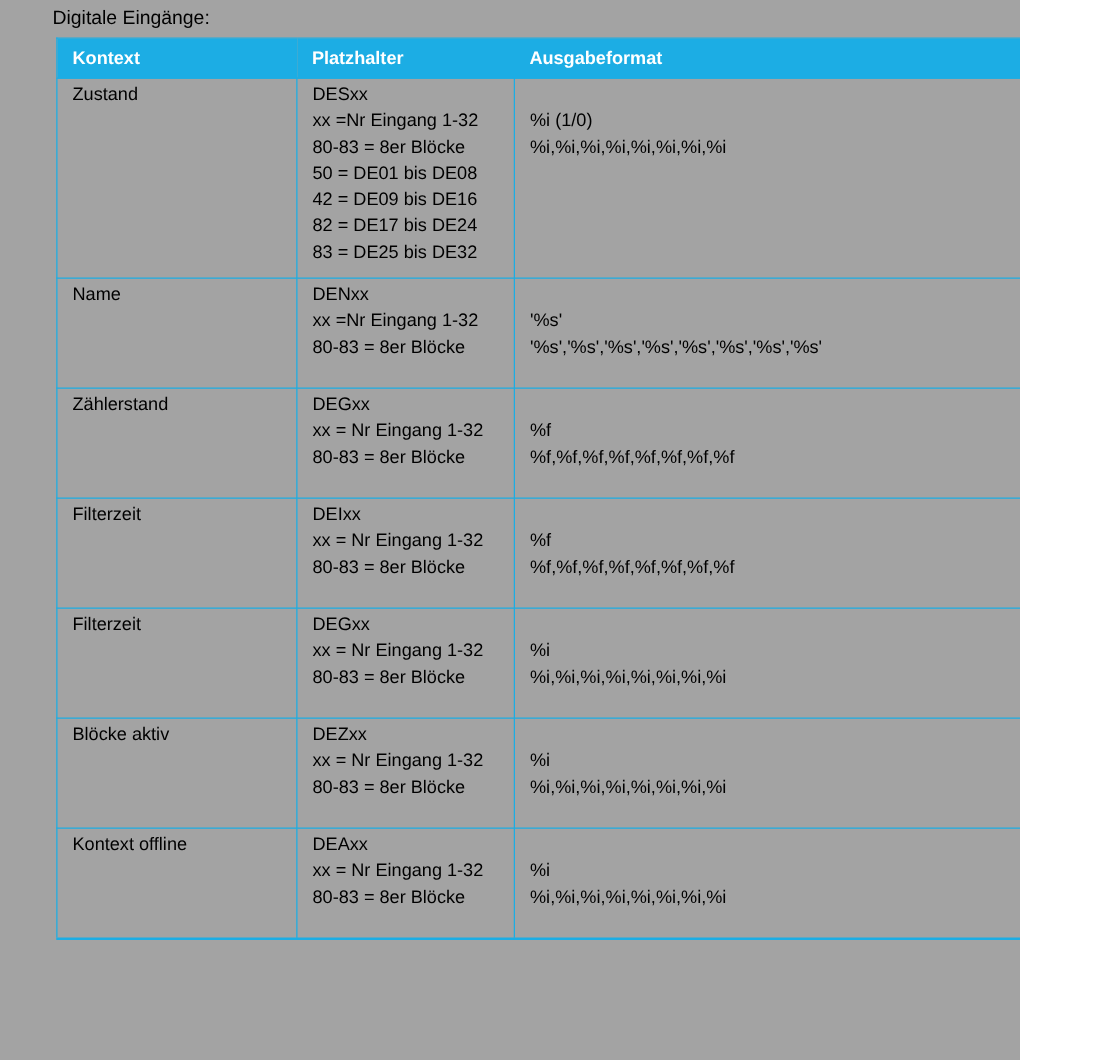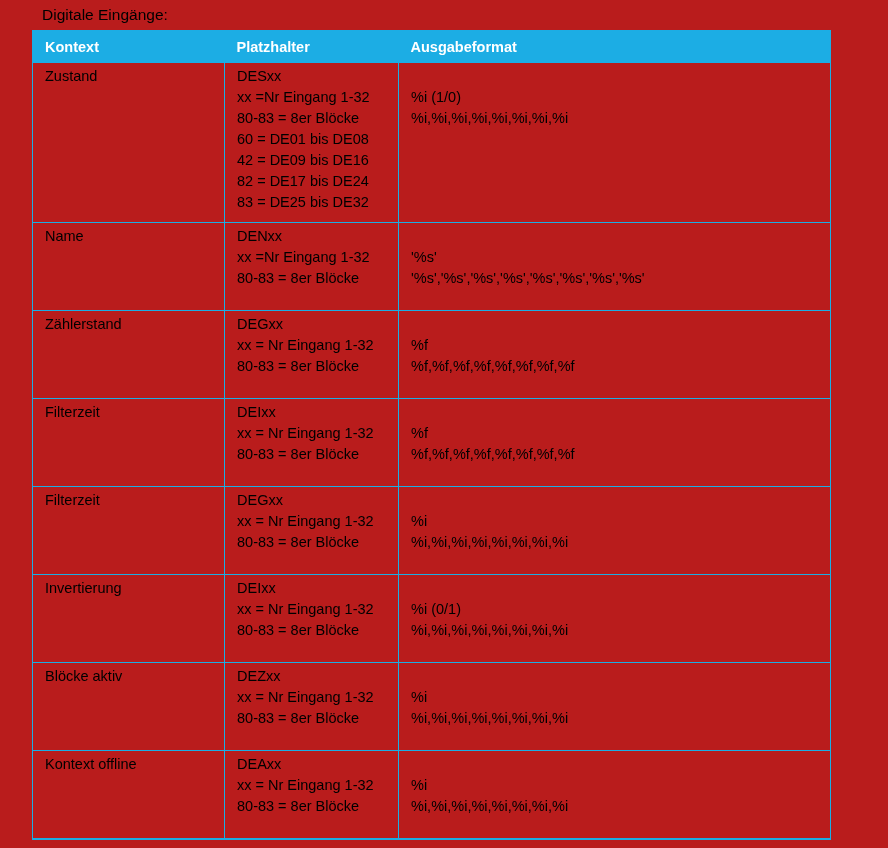--- a/index.html
+++ b/index.html
@@ -3,36 +3,36 @@
 <meta charset="utf-8">
 <style>
   html, body {
     margin: 0;
     padding: 0;
     background: #ffffff;
     font-family: "Liberation Sans", sans-serif;
   }
   .page {
     position: relative;
-    width: 888px;
+    width: 816px;
     height: 848px;
-    background: #b91c1c;
+    background: #a3a3a3;
     overflow: hidden;
   }
   .doc-title {
     position: absolute;
     left: 42px;
     top: 6px;
     font-size: 15.5px;
     color: var(--body-text, #000000);
     white-space: nowrap;
   }
   table.dig-table {
     position: absolute;
-    left: 32px;
+    left: 45px;
     top: 30px;
     width: 798px;
     border-collapse: collapse;
     table-layout: fixed;
     border: 1px solid var(--border-color, #1CADE4);
     border-bottom: 2px solid var(--border-color, #1CADE4);
     font-size: 14.5px;
     color: var(--body-text, #000000);
   }
   table.dig-table col.c1 { width: 192px; }
@@ -78,21 +78,21 @@
         <th>Ausgabeformat</th>
       </tr>
     </thead>
     <tbody id="table-body">
         <tr class="tall">
           <td>Zustand</td>
           <td>
             <div class="cell-line">DESxx</div>
             <div class="cell-line">xx =Nr Eingang 1-32</div>
             <div class="cell-line">80-83 = 8er Blöcke</div>
-            <div class="cell-line">60 = DE01 bis DE08</div>
+            <div class="cell-line">50 = DE01 bis DE08</div>
             <div class="cell-line">42 = DE09 bis DE16</div>
             <div class="cell-line">82 = DE17 bis DE24</div>
             <div class="cell-line">83 = DE25 bis DE32</div>
           </td>
           <td>
             <div class="cell-line">&nbsp;</div>
             <div class="cell-line">%i (1/0)</div>
             <div class="cell-line">%i,%i,%i,%i,%i,%i,%i,%i</div>
           </td>
         </tr>
@@ -142,33 +142,20 @@
             <div class="cell-line">xx = Nr Eingang 1-32</div>
             <div class="cell-line">80-83 = 8er Blöcke</div>
           </td>
           <td>
             <div class="cell-line">&nbsp;</div>
             <div class="cell-line">%i</div>
             <div class="cell-line">%i,%i,%i,%i,%i,%i,%i,%i</div>
           </td>
         </tr>
         <tr>
-          <td>Invertierung</td>
-          <td>
-            <div class="cell-line">DEIxx</div>
-            <div class="cell-line">xx = Nr Eingang 1-32</div>
-            <div class="cell-line">80-83 = 8er Blöcke</div>
-          </td>
-          <td>
-            <div class="cell-line">&nbsp;</div>
-            <div class="cell-line">%i (0/1)</div>
-            <div class="cell-line">%i,%i,%i,%i,%i,%i,%i,%i</div>
-          </td>
-        </tr>
-        <tr>
           <td>Blöcke aktiv</td>
           <td>
             <div class="cell-line">DEZxx</div>
             <div class="cell-line">xx = Nr Eingang 1-32</div>
             <div class="cell-line">80-83 = 8er Blöcke</div>
           </td>
           <td>
             <div class="cell-line">&nbsp;</div>
             <div class="cell-line">%i</div>
             <div class="cell-line">%i,%i,%i,%i,%i,%i,%i,%i</div>

